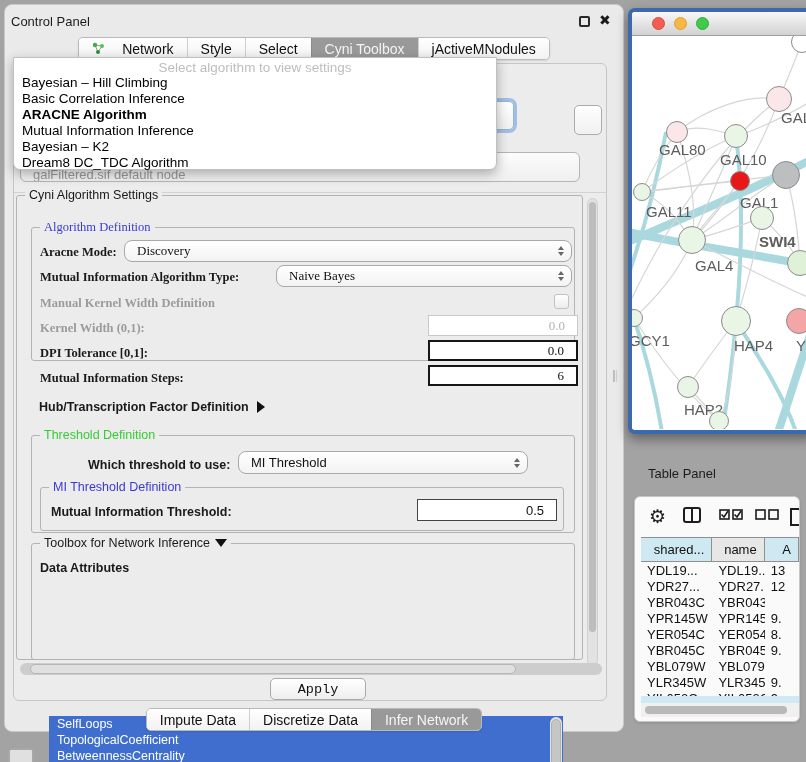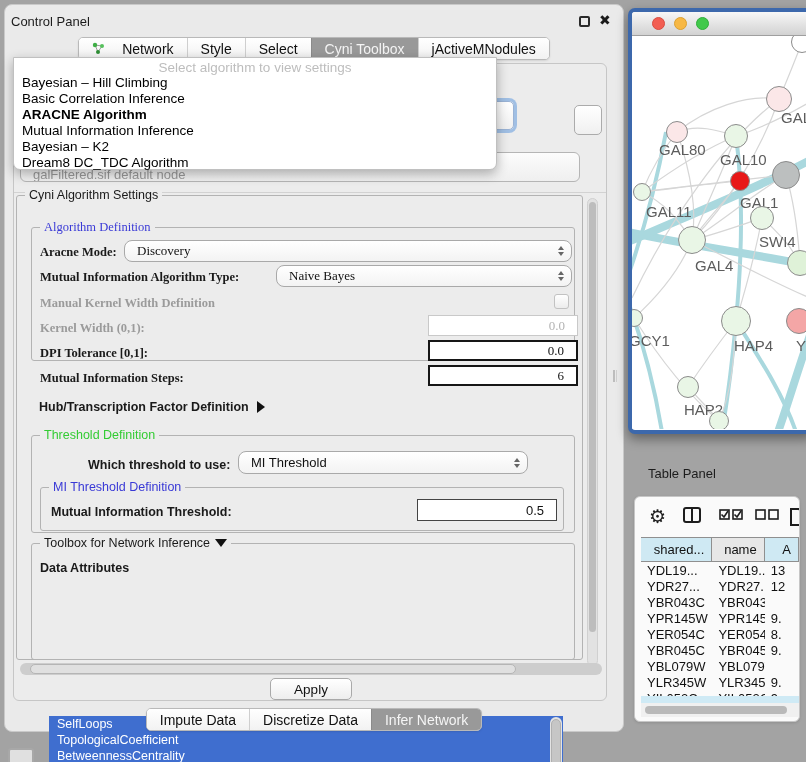--- a/index.html
+++ b/index.html
@@ -77,23 +77,23 @@
     border:1px solid #b0b0b0; border-radius:5px; }
 
   .vscroll { position:absolute; left:573px; top:134px; width:11px; height:468px; background:#e2e2e2;
     border:1px solid #d0d0d0; border-radius:6px; }
   .vscroll .thumb { position:absolute; left:1px; top:3px; width:7px; height:430px; background:#bdbdbd; border-radius:4px; }
   .hscroll { position:absolute; left:6px; top:599px; width:582px; height:12px; background:#cdcdcd;
     border-radius:6px; }
   .hscroll .thumb { position:absolute; left:10px; top:1px; width:486px; height:10px; background:#e0e0e0;
     border:1px solid #b5b5b5; border-radius:5px; }
 
-  .apply { position:absolute; left:256px; top:614px; width:82px; height:22px;
+  .apply { position:absolute; left:256px; top:614px; width:96px; height:22px;
     background:linear-gradient(#fff,#eee); border:1px solid #a9a9a9; border-radius:5px;
-    font-size:13.5px; color:#111; font-family:Liberation Sans, sans-serif; }
+    font-size:13.5px; color:#111; font-family:Liberation Mono, monospace; }
 
   
   .popup { position:absolute; left:13px; top:57px; width:484px; height:113px; background:#fff;
     border:1px solid #c0c0c0; border-radius:0 0 7px 7px; box-shadow:0 4px 12px rgba(0,0,0,.30); z-index:60; }
   .popup-header { text-align:center; font-size:13.5px; color:#bdbdbd; height:15px; line-height:16px; margin-top:2px; }
   .algo-item { height:16px; line-height:16px; padding-left:8px; font-size:13.5px; color:#000; white-space:nowrap; }
   .algo-item.bold { font-weight:bold; }
 
   
   .net-window { position:absolute; left:628px; top:8px; width:186px; height:426px;
@@ -363,21 +363,21 @@
         <div class="node" style="left: 34px; top: 85px; width: 22px; height: 22px; background: rgb(251, 231, 232);"></div>
         <div class="node-label" style="left: 27px; top: 105px;">GAL80</div>
         <div class="node" style="left: 92px; top: 88px; width: 24px; height: 24px; background: rgb(233, 246, 230);"></div>
         <div class="node-label" style="left: 88px; top: 115px;">GAL10</div>
         <div class="node" style="left: 98px; top: 135px; width: 20px; height: 20px; background: rgb(232, 24, 24);"></div>
         <div class="node-label" style="left: 108px; top: 158px;">GAL1</div>
         <div class="node" style="left: 140px; top: 125px; width: 28px; height: 28px; background: rgb(188, 191, 191);"></div>
         <div class="node" style="left: 1px; top: 147px; width: 18px; height: 18px; background: rgb(233, 246, 230);"></div>
         <div class="node-label" style="left: 14px; top: 167px;">GAL11</div>
         <div class="node" style="left: 118px; top: 170px; width: 24px; height: 24px; background: rgb(233, 246, 230);"></div>
-        <div class="node-label" style="left: 127px; top: 197px;">SWI4</div>
+        <div class="node-label" style="left: 127px; top: 197px; font-weight: bold;">SWI4</div>
         <div class="node" style="left: 46px; top: 190px; width: 28px; height: 28px; background: rgb(233, 246, 230);"></div>
         <div class="node-label" style="left: 63px; top: 221px;">GAL4</div>
         <div class="node" style="left: 155px; top: 214px; width: 26px; height: 26px; background: rgb(223, 242, 216);"></div>
         <div class="node" style="left: -7px; top: 273px; width: 18px; height: 18px; background: rgb(233, 246, 230);"></div>
         <div class="node-label" style="left: -3px; top: 296px;">GCY1</div>
         <div class="node" style="left: 89px; top: 270px; width: 30px; height: 30px; background: rgb(233, 246, 230);"></div>
         <div class="node-label" style="left: 102px; top: 301px;">HAP4</div>
         <div class="node" style="left: 154px; top: 272px; width: 26px; height: 26px; background: rgb(244, 166, 166);"></div>
         <div class="node-label" style="left: 164px; top: 301px;">Y</div>
         <div class="node" style="left: 45px; top: 340px; width: 22px; height: 22px; background: rgb(233, 246, 230);"></div>

